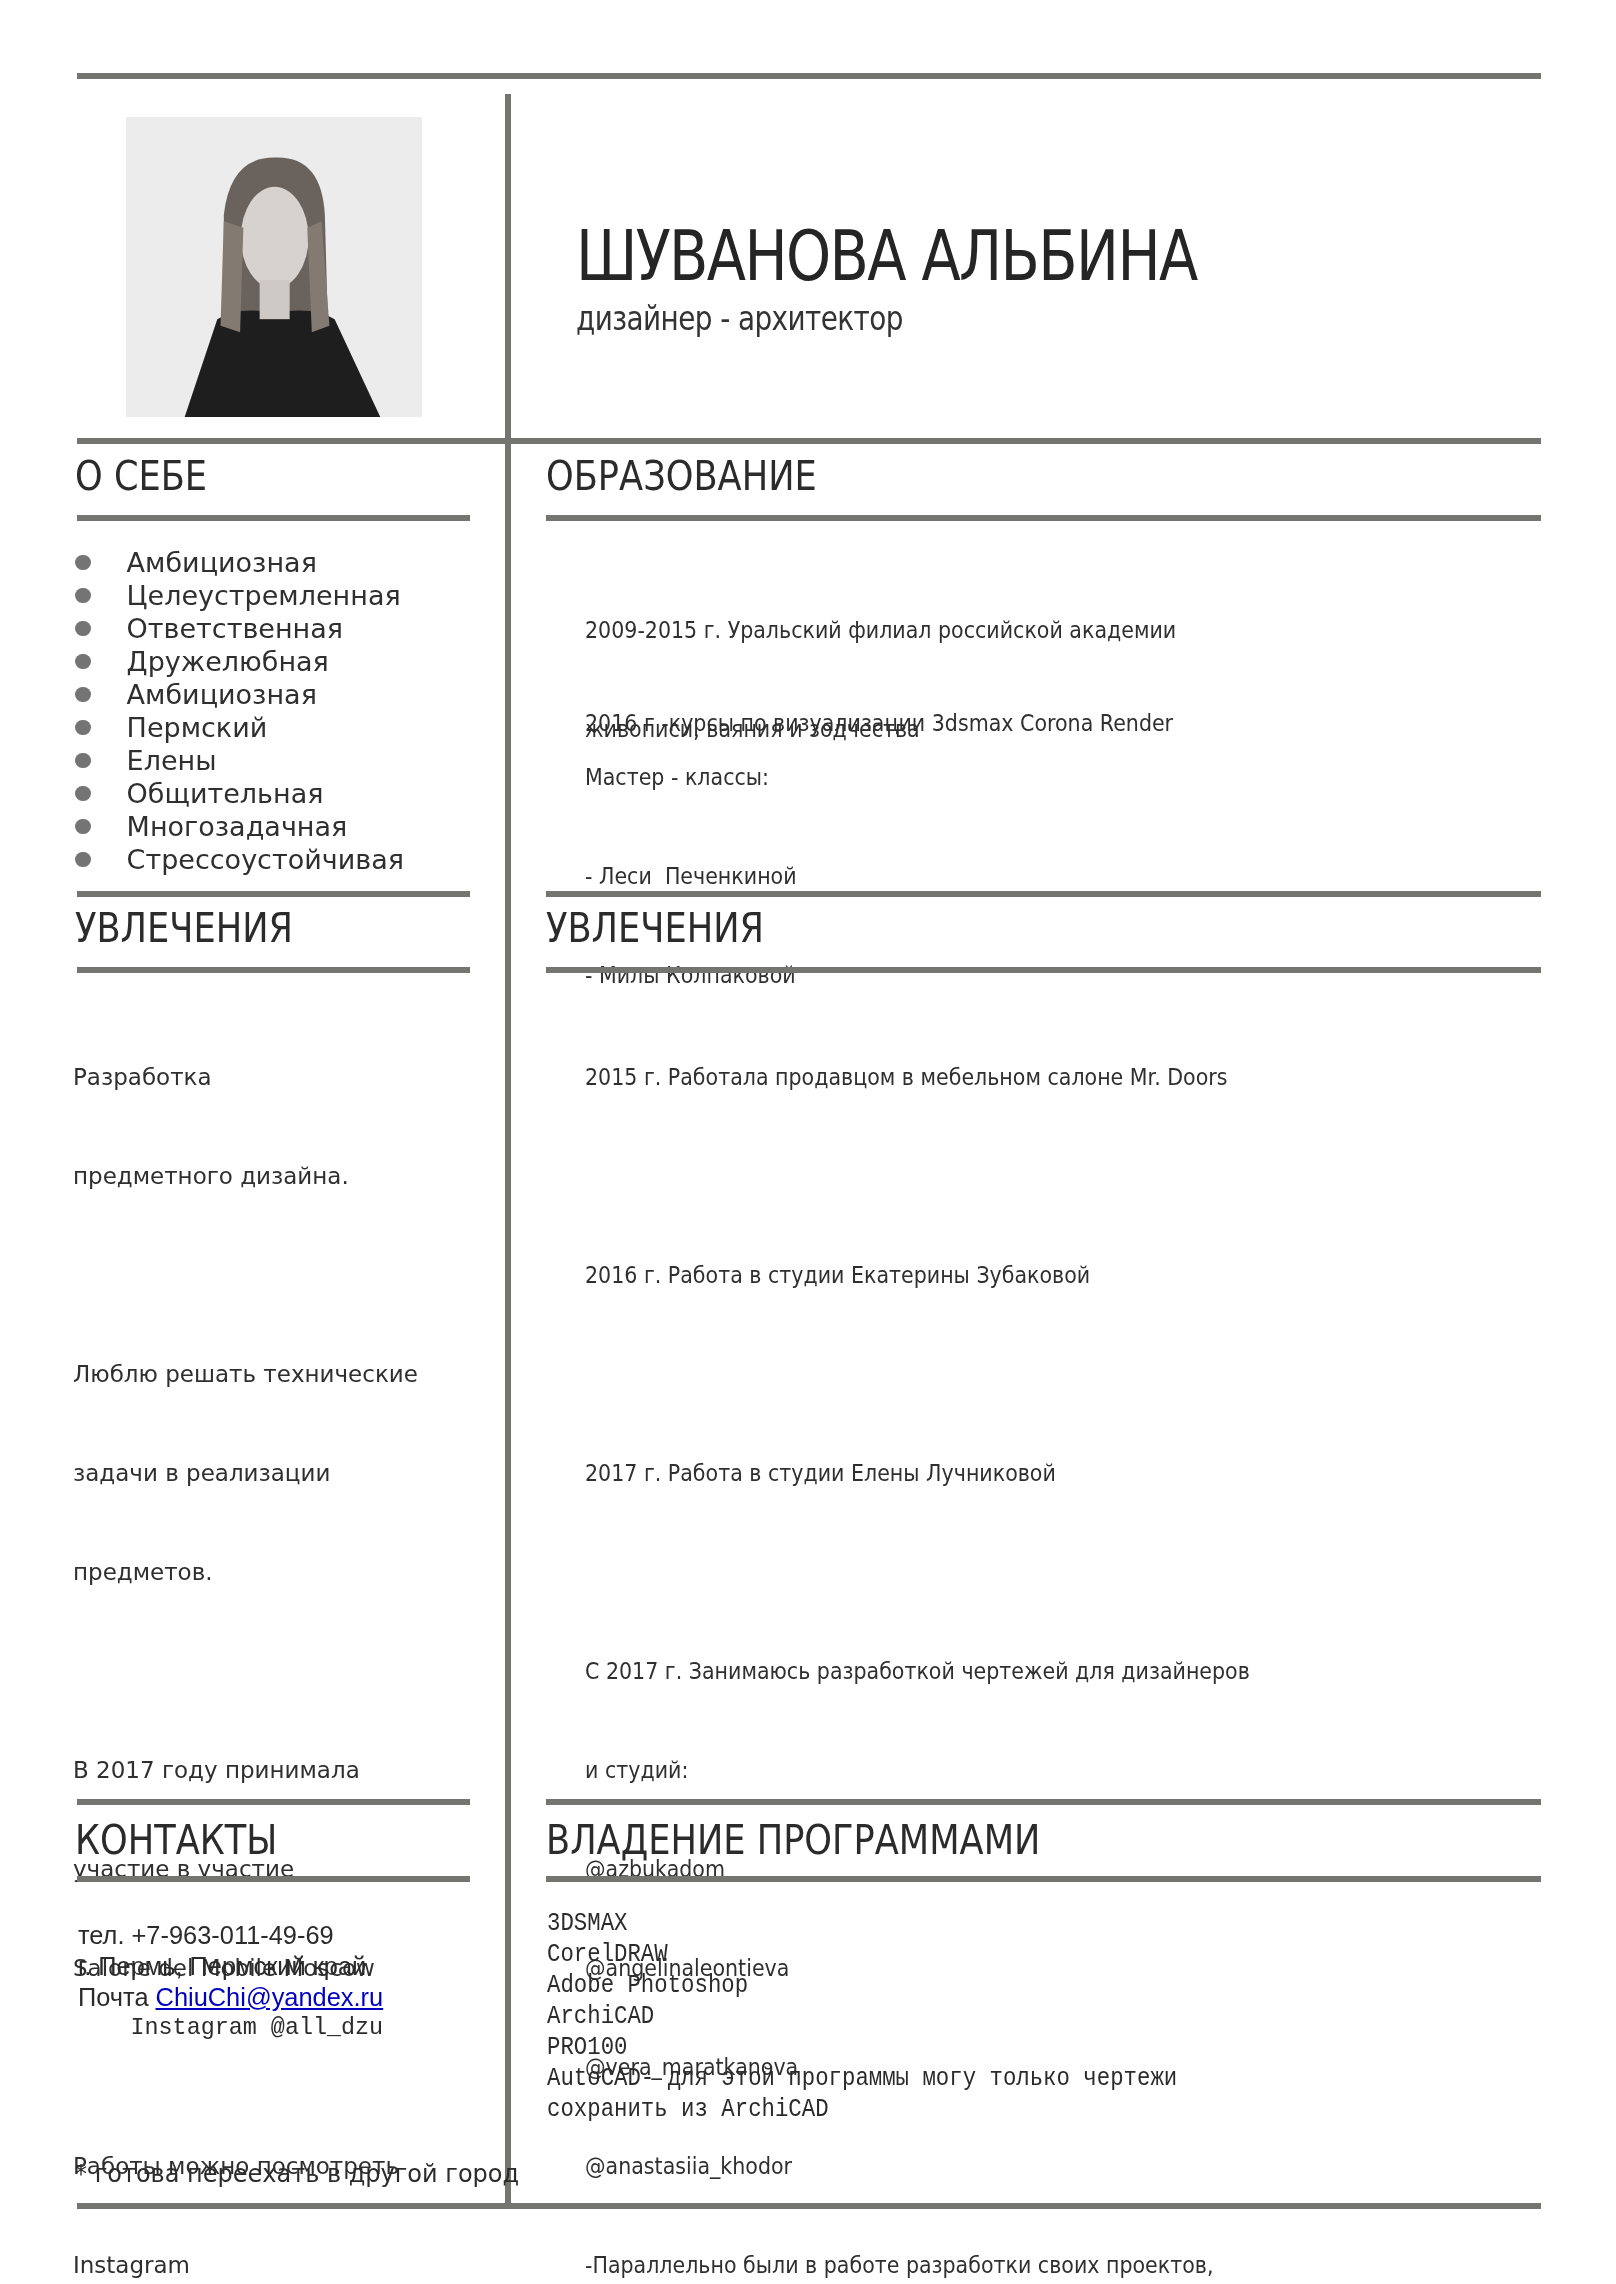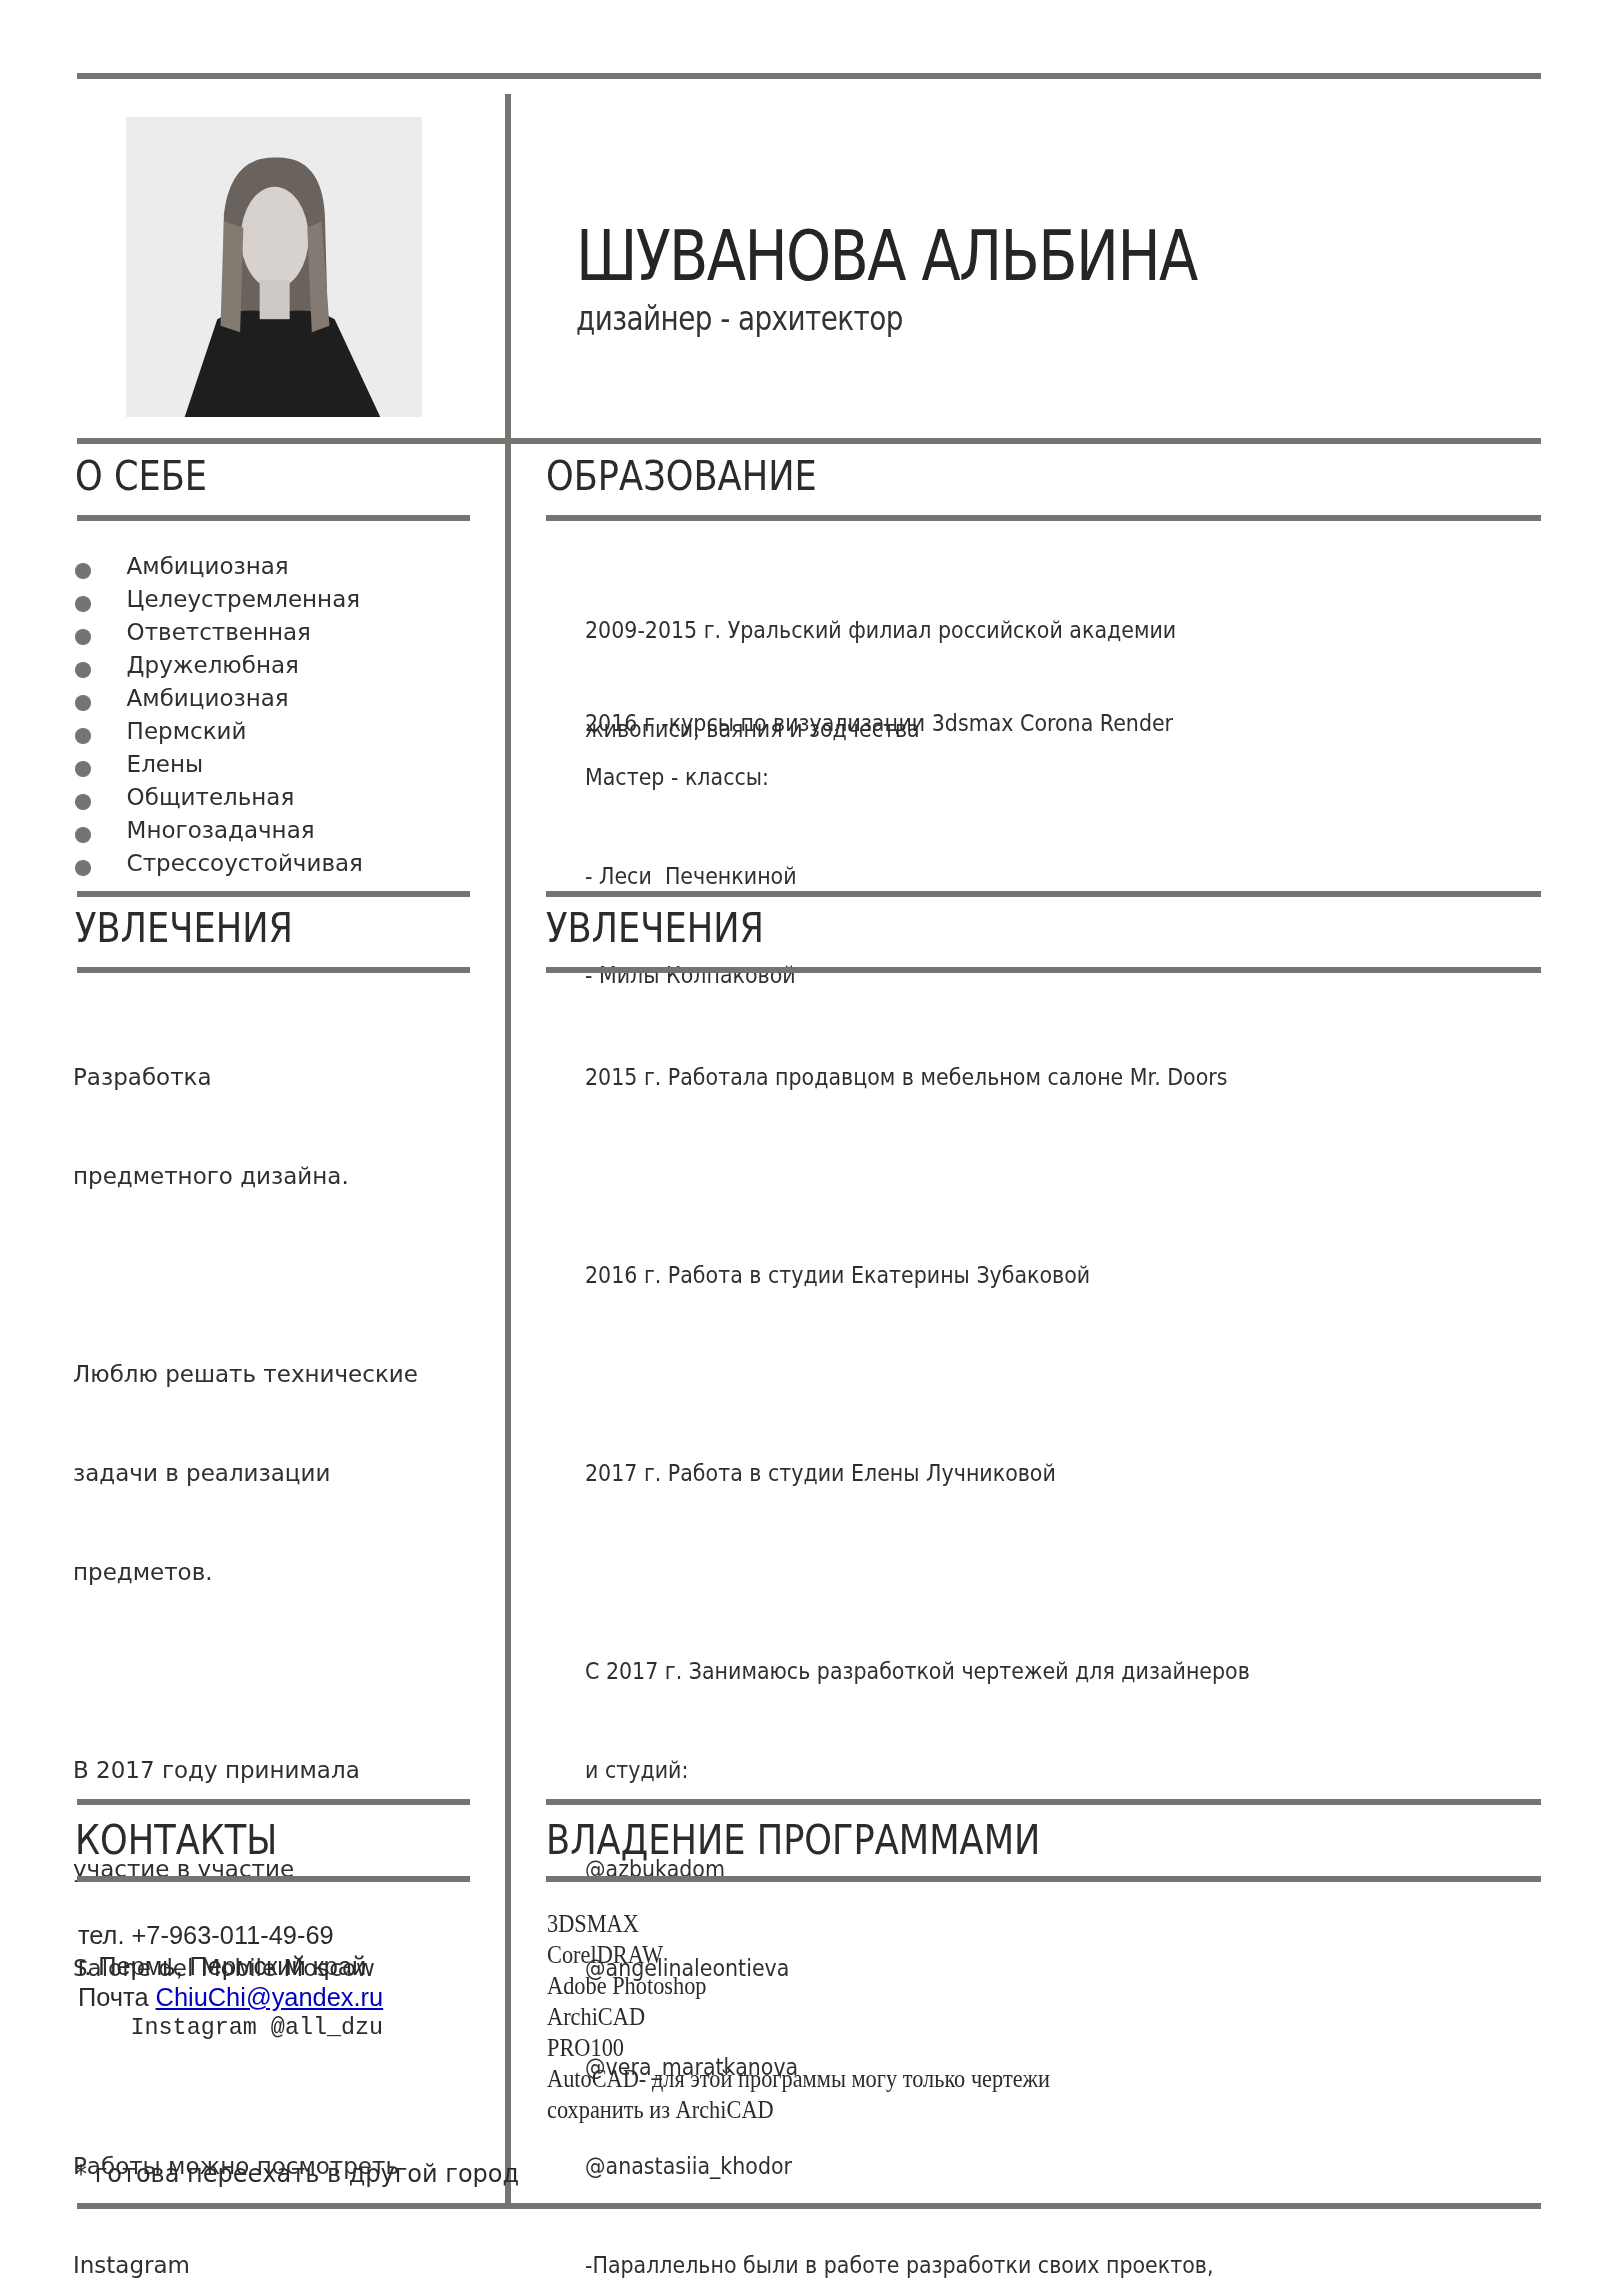--- a/index.html
+++ b/index.html
@@ -8,28 +8,28 @@
   .hline { position: absolute; height: 5.9px; background: #747470; }
   .vline { position: absolute; width: 5.9px; background: #747470; }
   .photo { position: absolute; left: 126px; top: 117px; width: 296px; height: 300px; background: #ebebeb; overflow: hidden; }
   .photo svg { width: 100%; height: 100%; display: block; }
   .name { position: absolute; left: 576px; top: 215px; font-size: 70px; letter-spacing: -2px; color: #252525;
           font-family: "DejaVu Sans", sans-serif; transform: scaleX(0.82); transform-origin: left top; white-space: nowrap; }
   .subtitle { position: absolute; left: 576px; top: 298px; font-size: 34px; color: #333; letter-spacing: -0.7px;
               transform: scaleX(0.82); transform-origin: left top; white-space: nowrap; }
   .heading { position: absolute; font-size: 40px; color: #2b2b2b; white-space: nowrap; transform: scaleX(0.88); transform-origin: left top; }
   .bullets { position: absolute; left: 75px; top: 546px; margin: 0; padding: 0; list-style: none; }
-  .bullets li { height: 33px; display: flex; align-items: flex-end; font-size: 23px; color: #2f2f2f; }
+  .bullets li { height: 33px; display: flex; align-items: center; font-size: 27px; color: #2f2f2f; }
   .dot { width: 15.6px; height: 15.6px; border-radius: 50%; background: #747474; margin-right: 36px; display: inline-block; }
   .txt { position: absolute; font-size: 23.4px; line-height: 33px; color: #2f2f2f; white-space: pre; }
   .cond { transform: scaleX(0.88); transform-origin: left top; }
   .lines div { height: 33px; }
   .contacts { position: absolute; left: 78px; top: 1908px; font-family: "Liberation Sans", sans-serif; font-size: 25.4px; line-height: 31px; color: #2b2b2b; margin-top: 12px; }
   .contacts a { color: #0000c0; text-decoration: underline; }
-  .programs { position: absolute; left: 547px; top: 1908px; font-family: Liberation Serif, serif; font-size: 25.4px; line-height: 31px; color: #2b2b2b; }
+  .programs { position: absolute; left: 547px; top: 1908px; font-family: Liberation Mono, monospace; font-size: 25.4px; line-height: 31px; color: #2b2b2b; }
   .programs div { transform: scaleX(0.88); transform-origin: left top; white-space: nowrap; }
   .note { position: absolute; left: 75px; top: 2160px; font-size: 24px; color: #2b2b2b; white-space: nowrap; text-align: center; }
 </style>
 </head>
 <body>
 
 <div class="hline" style="left:77px; top:73px; width:1464px;"></div>
 <div class="vline" style="left:505px; top:94px; height:2111px;"></div>
 <div class="hline" style="left:77px; top:2203px; width:1464px;"></div>
 

